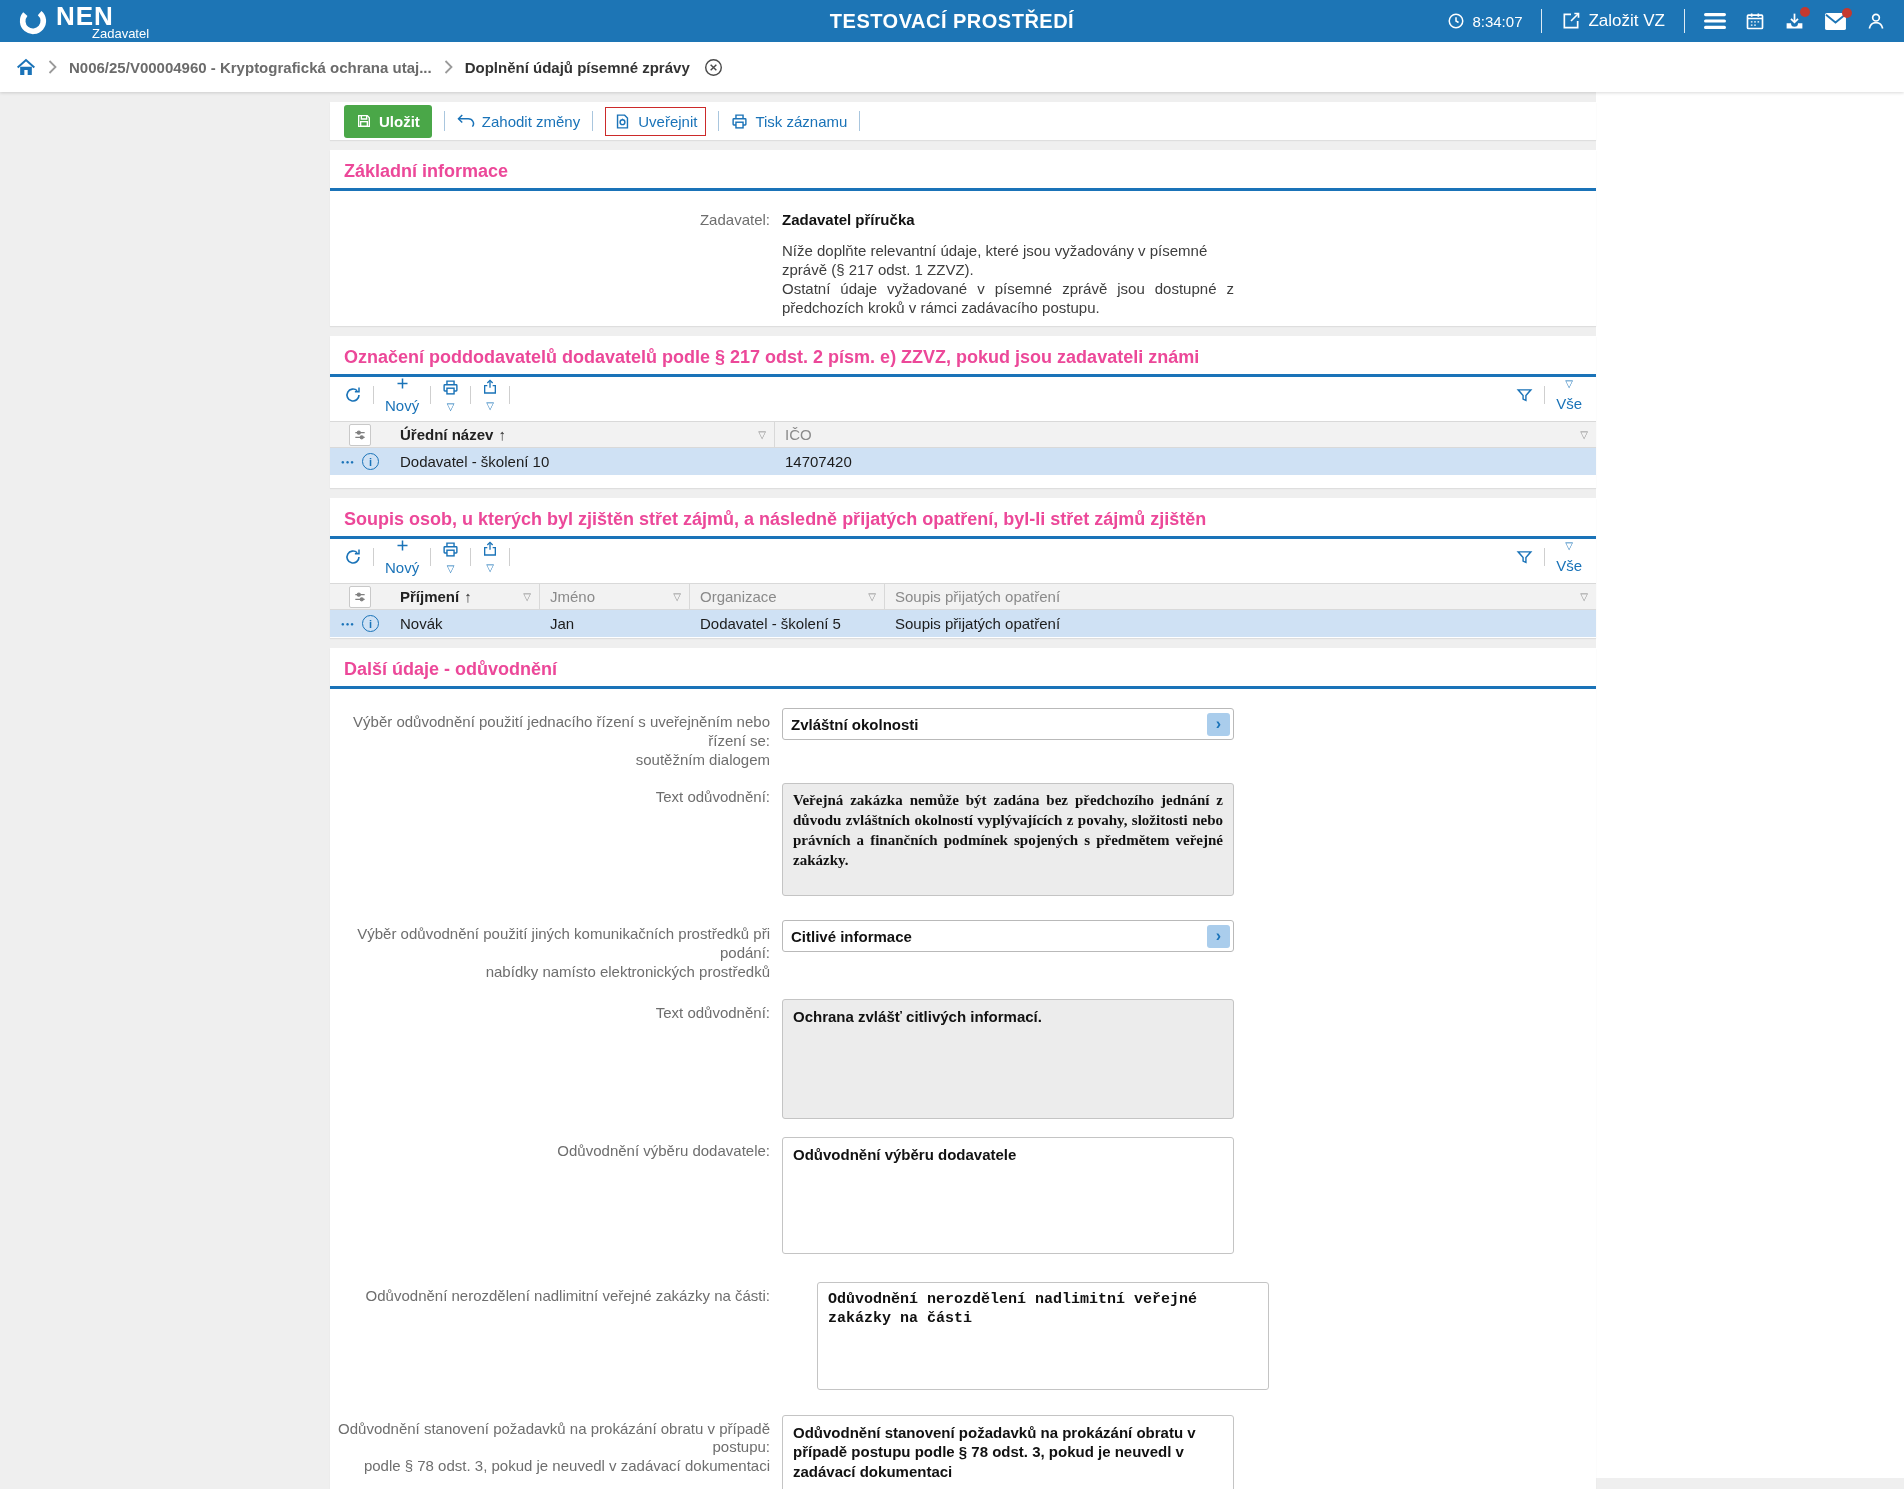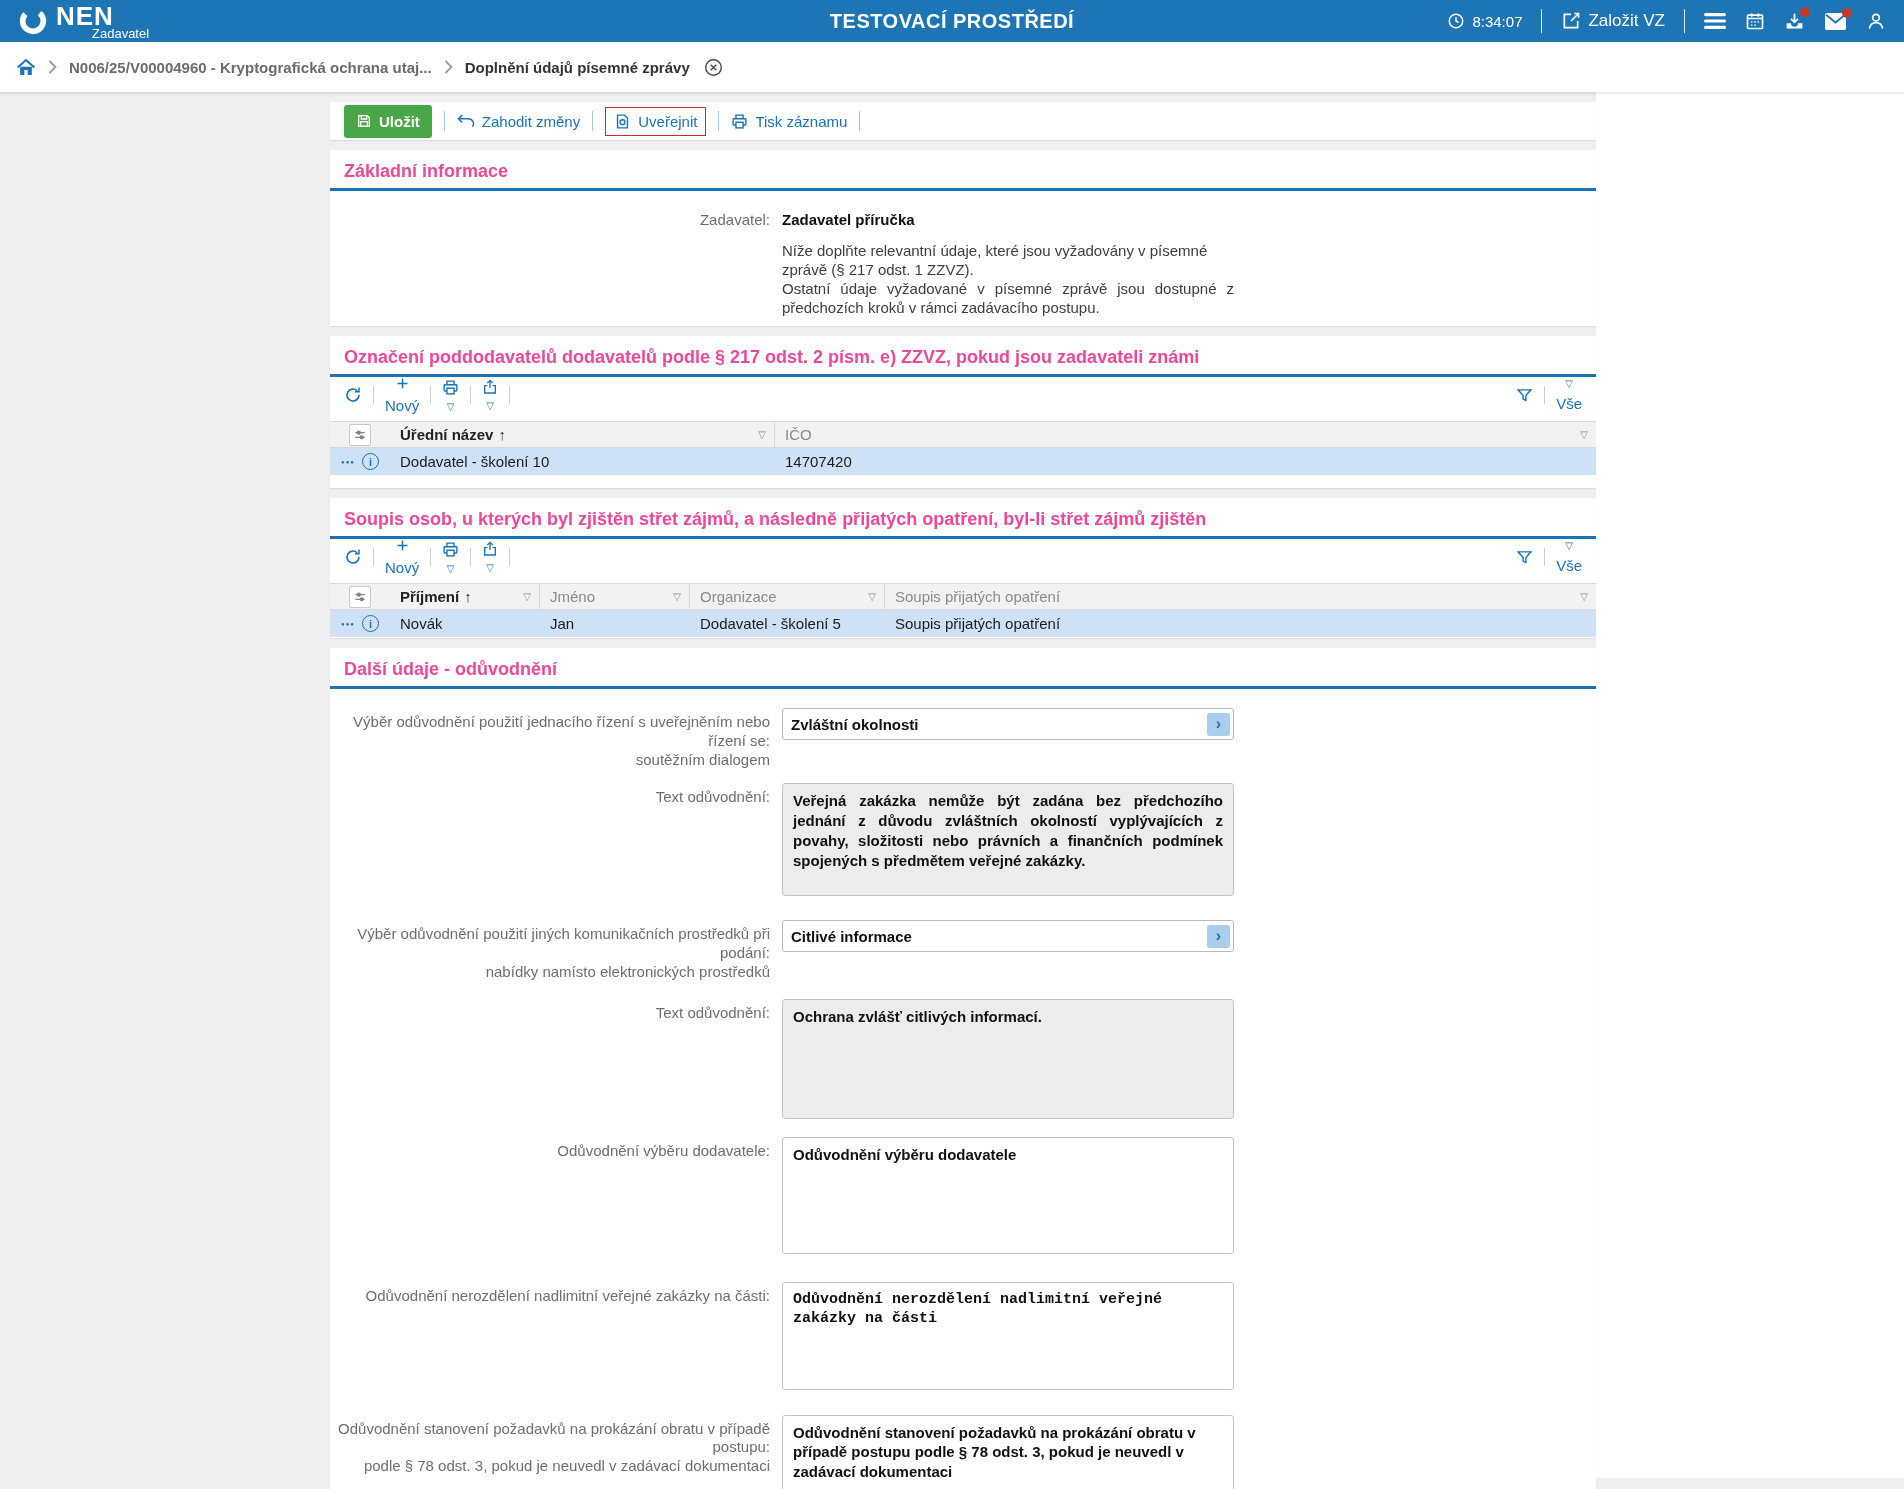--- a/index.html
+++ b/index.html
@@ -81,22 +81,22 @@
   .form-area{padding-top:19px;}
   .frow{display:flex;}
   .flabel{width:440px;flex:none;text-align:right;color:#6e6e6e;font-size:15px;line-height:1.25;padding-top:5px;}
   .fctl{margin-left:12px;width:452px;flex:none;box-sizing:border-box;}
   .select{height:30px;border:1px solid #b9b9b9;border-radius:3px;background:#fff;display:flex;align-items:center;padding-left:8px;font-weight:700;font-size:15px;color:#111;cursor:pointer;}
   .chev-btn{margin-left:auto;margin-right:3px;width:23px;height:23px;background:#aacdec;border-radius:3px;display:grid;place-items:center;color:#1a73b8;font-weight:700;font-size:16px;cursor:pointer;line-height:1;}
   .ta{border:1px solid #c4c4c4;border-radius:3px;padding:7px 10px;font-weight:700;font-size:15px;line-height:1.32;color:#111;box-sizing:border-box;width:452px;overflow:hidden;}
   .ta.gray{background:#ececec;}
   .ta.white{background:#fff;}
   .mb14{margin-bottom:14px;} .mb24{margin-bottom:24px;} .mb17{margin-bottom:17px;}
-  .mb18{margin-bottom:18px;} .mb28{margin-bottom:28px;} .mb25{margin-bottom:25px;}
-  .h113{height:113px;} .h120{height:120px;} .h117{height:117px;} .h114{height:108px;font-family:Liberation Mono, monospace;} .h115{height:115px;}
+  .mb18{margin-bottom:18px;} .mb28{margin-bottom:28px;} .mb25{margin-bottom:25px;gap:35px;}
+  .h113{height:113px;font-family:Liberation Serif, serif;} .h120{height:120px;} .h117{height:117px;} .h114{height:108px;font-family:Liberation Mono, monospace;} .h115{height:115px;}
   svg{display:block;}
 </style>
 </head>
 <body>
 
 <div class="screen">
 
   <div class="topbar">
     <div class="logo">
       <span>

